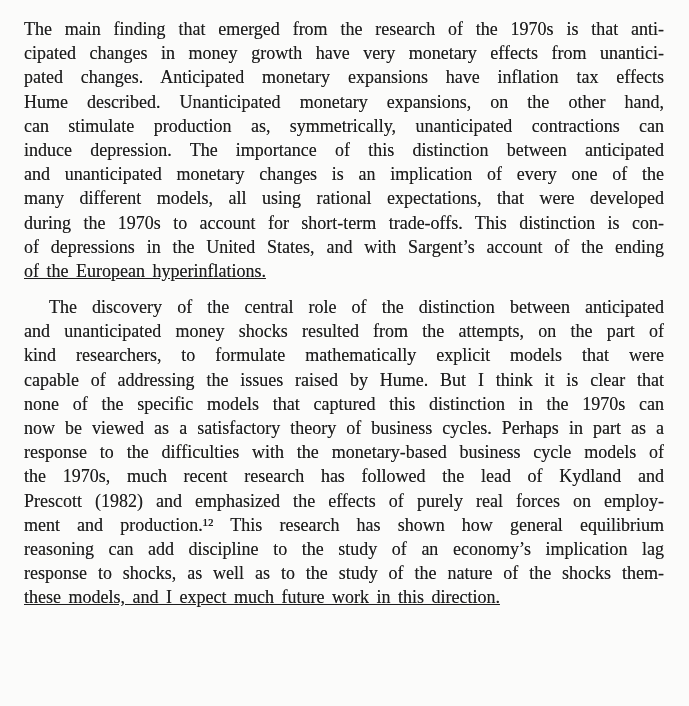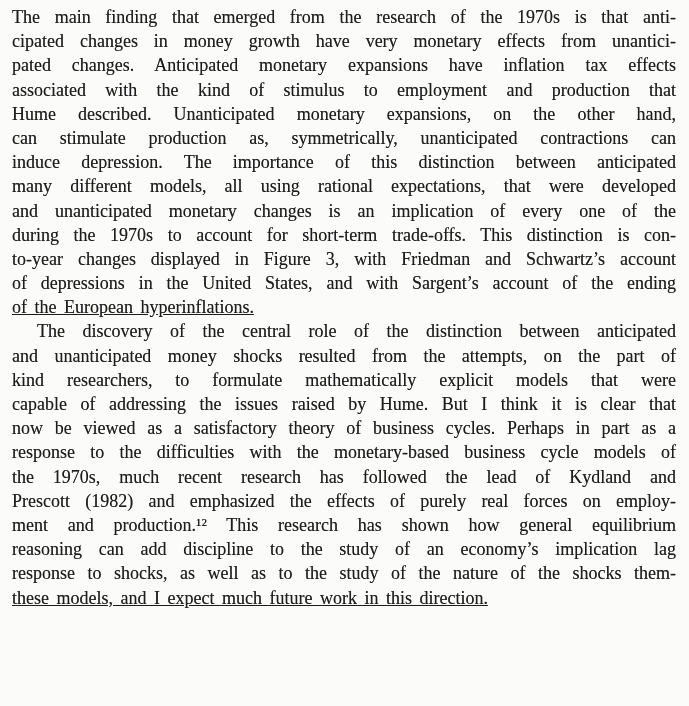--- a/index.html
+++ b/index.html
@@ -16,21 +16,21 @@
     box-sizing: border-box;
     width: 689px;
     height: 706px;
     padding: 5px 13px 0 12px;
     font-family: "Liberation Serif", "DejaVu Serif", serif;
     font-size: 18px;
     color: #1d1d1d;
     text-shadow: 0 0 0.5px rgba(20,20,20,0.55);
   }
   .para {
-    margin: 0;
+    margin: 12px;
     padding: 0;
   }
   .line {
     line-height: 24.2px;
     height: 24.2px;
     text-align: justify;
     text-align-last: justify;
     white-space: normal;
     word-spacing: 1px;
   }
@@ -45,37 +45,36 @@
 </style>
 </head>
 <body>
 
 <div class="page">
 
   <div class="para">
     <div class="line">The main finding that emerged from the research of the 1970s is that anti-</div>
     <div class="line">cipated changes in money growth have very monetary effects from unantici-</div>
     <div class="line">pated changes. Anticipated monetary expansions have inflation tax effects</div>
-    <div class="line">associated with the kind of stimulus to employment and production that</div>
     <div class="line">Hume described. Unanticipated monetary expansions, on the other hand,</div>
     <div class="line">can stimulate production as, symmetrically, unanticipated contractions can</div>
     <div class="line">induce depression. The importance of this distinction between anticipated</div>
+    <div class="line">and unanticipated monetary changes is an implication of every one of the</div>
     <div class="line">many different models, all using rational expectations, that were developed</div>
-    <div class="line">and unanticipated monetary changes is an implication of every one of the</div>
     <div class="line">during the 1970s to account for short-term trade-offs. This distinction is con-</div>
-    <div class="line">to-year changes displayed in Figure 3, with Friedman and Schwartz’s account</div>
     <div class="line">of depressions in the United States, and with Sargent’s account of the ending</div>
     <div class="line last">of the European hyperinflations.</div>
   </div>
 
   <div class="para">
     <div class="line indent">The discovery of the central role of the distinction between anticipated</div>
     <div class="line">and unanticipated money shocks resulted from the attempts, on the part of</div>
     <div class="line">kind researchers, to formulate mathematically explicit models that were</div>
     <div class="line">capable of addressing the issues raised by Hume. But I think it is clear that</div>
+    <div class="line">none of the specific models that captured this distinction in the 1970s can</div>
     <div class="line">now be viewed as a satisfactory theory of business cycles. Perhaps in part as a</div>
     <div class="line">response to the difficulties with the monetary-based business cycle models of</div>
     <div class="line">the 1970s, much recent research has followed the lead of Kydland and</div>
     <div class="line">Prescott (1982) and emphasized the effects of purely real forces on employ-</div>
     <div class="line">ment and production.¹² This research has shown how general equilibrium</div>
     <div class="line">reasoning can add discipline to the study of an economy’s implication lag</div>
     <div class="line">response to shocks, as well as to the study of the nature of the shocks them-</div>
     <div class="line last">these models, and I expect much future work in this direction.</div>
   </div>
 

